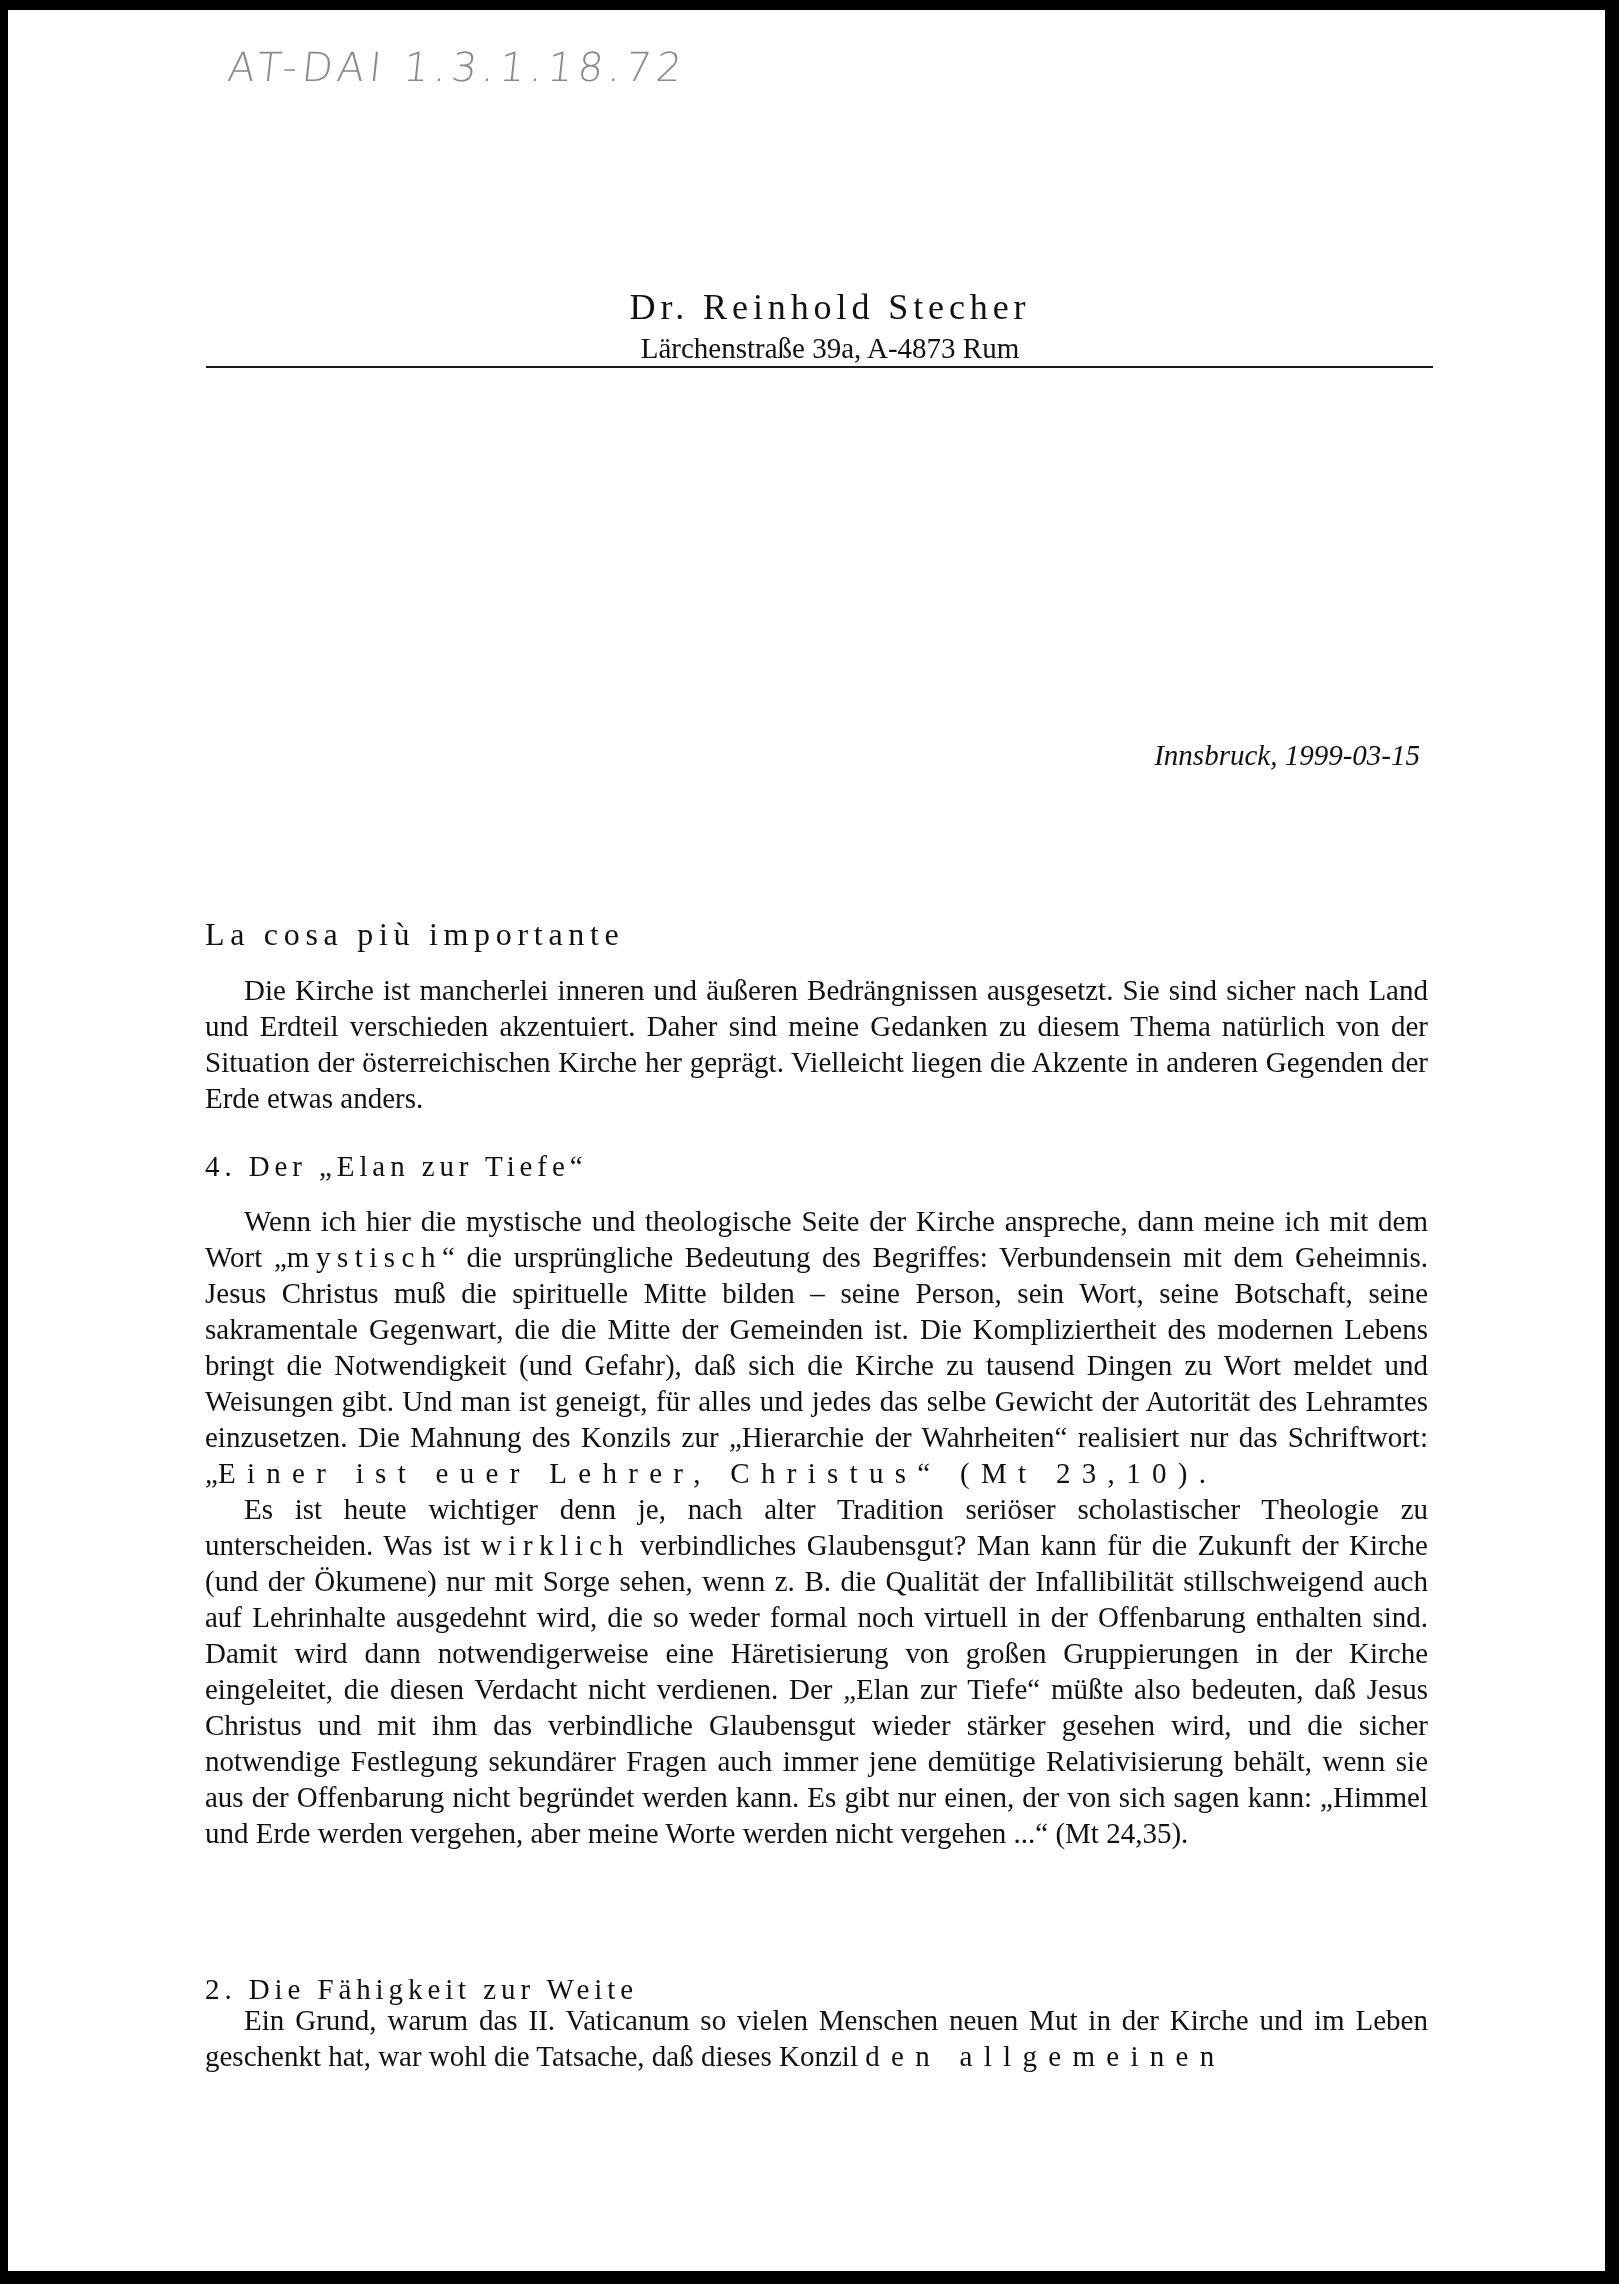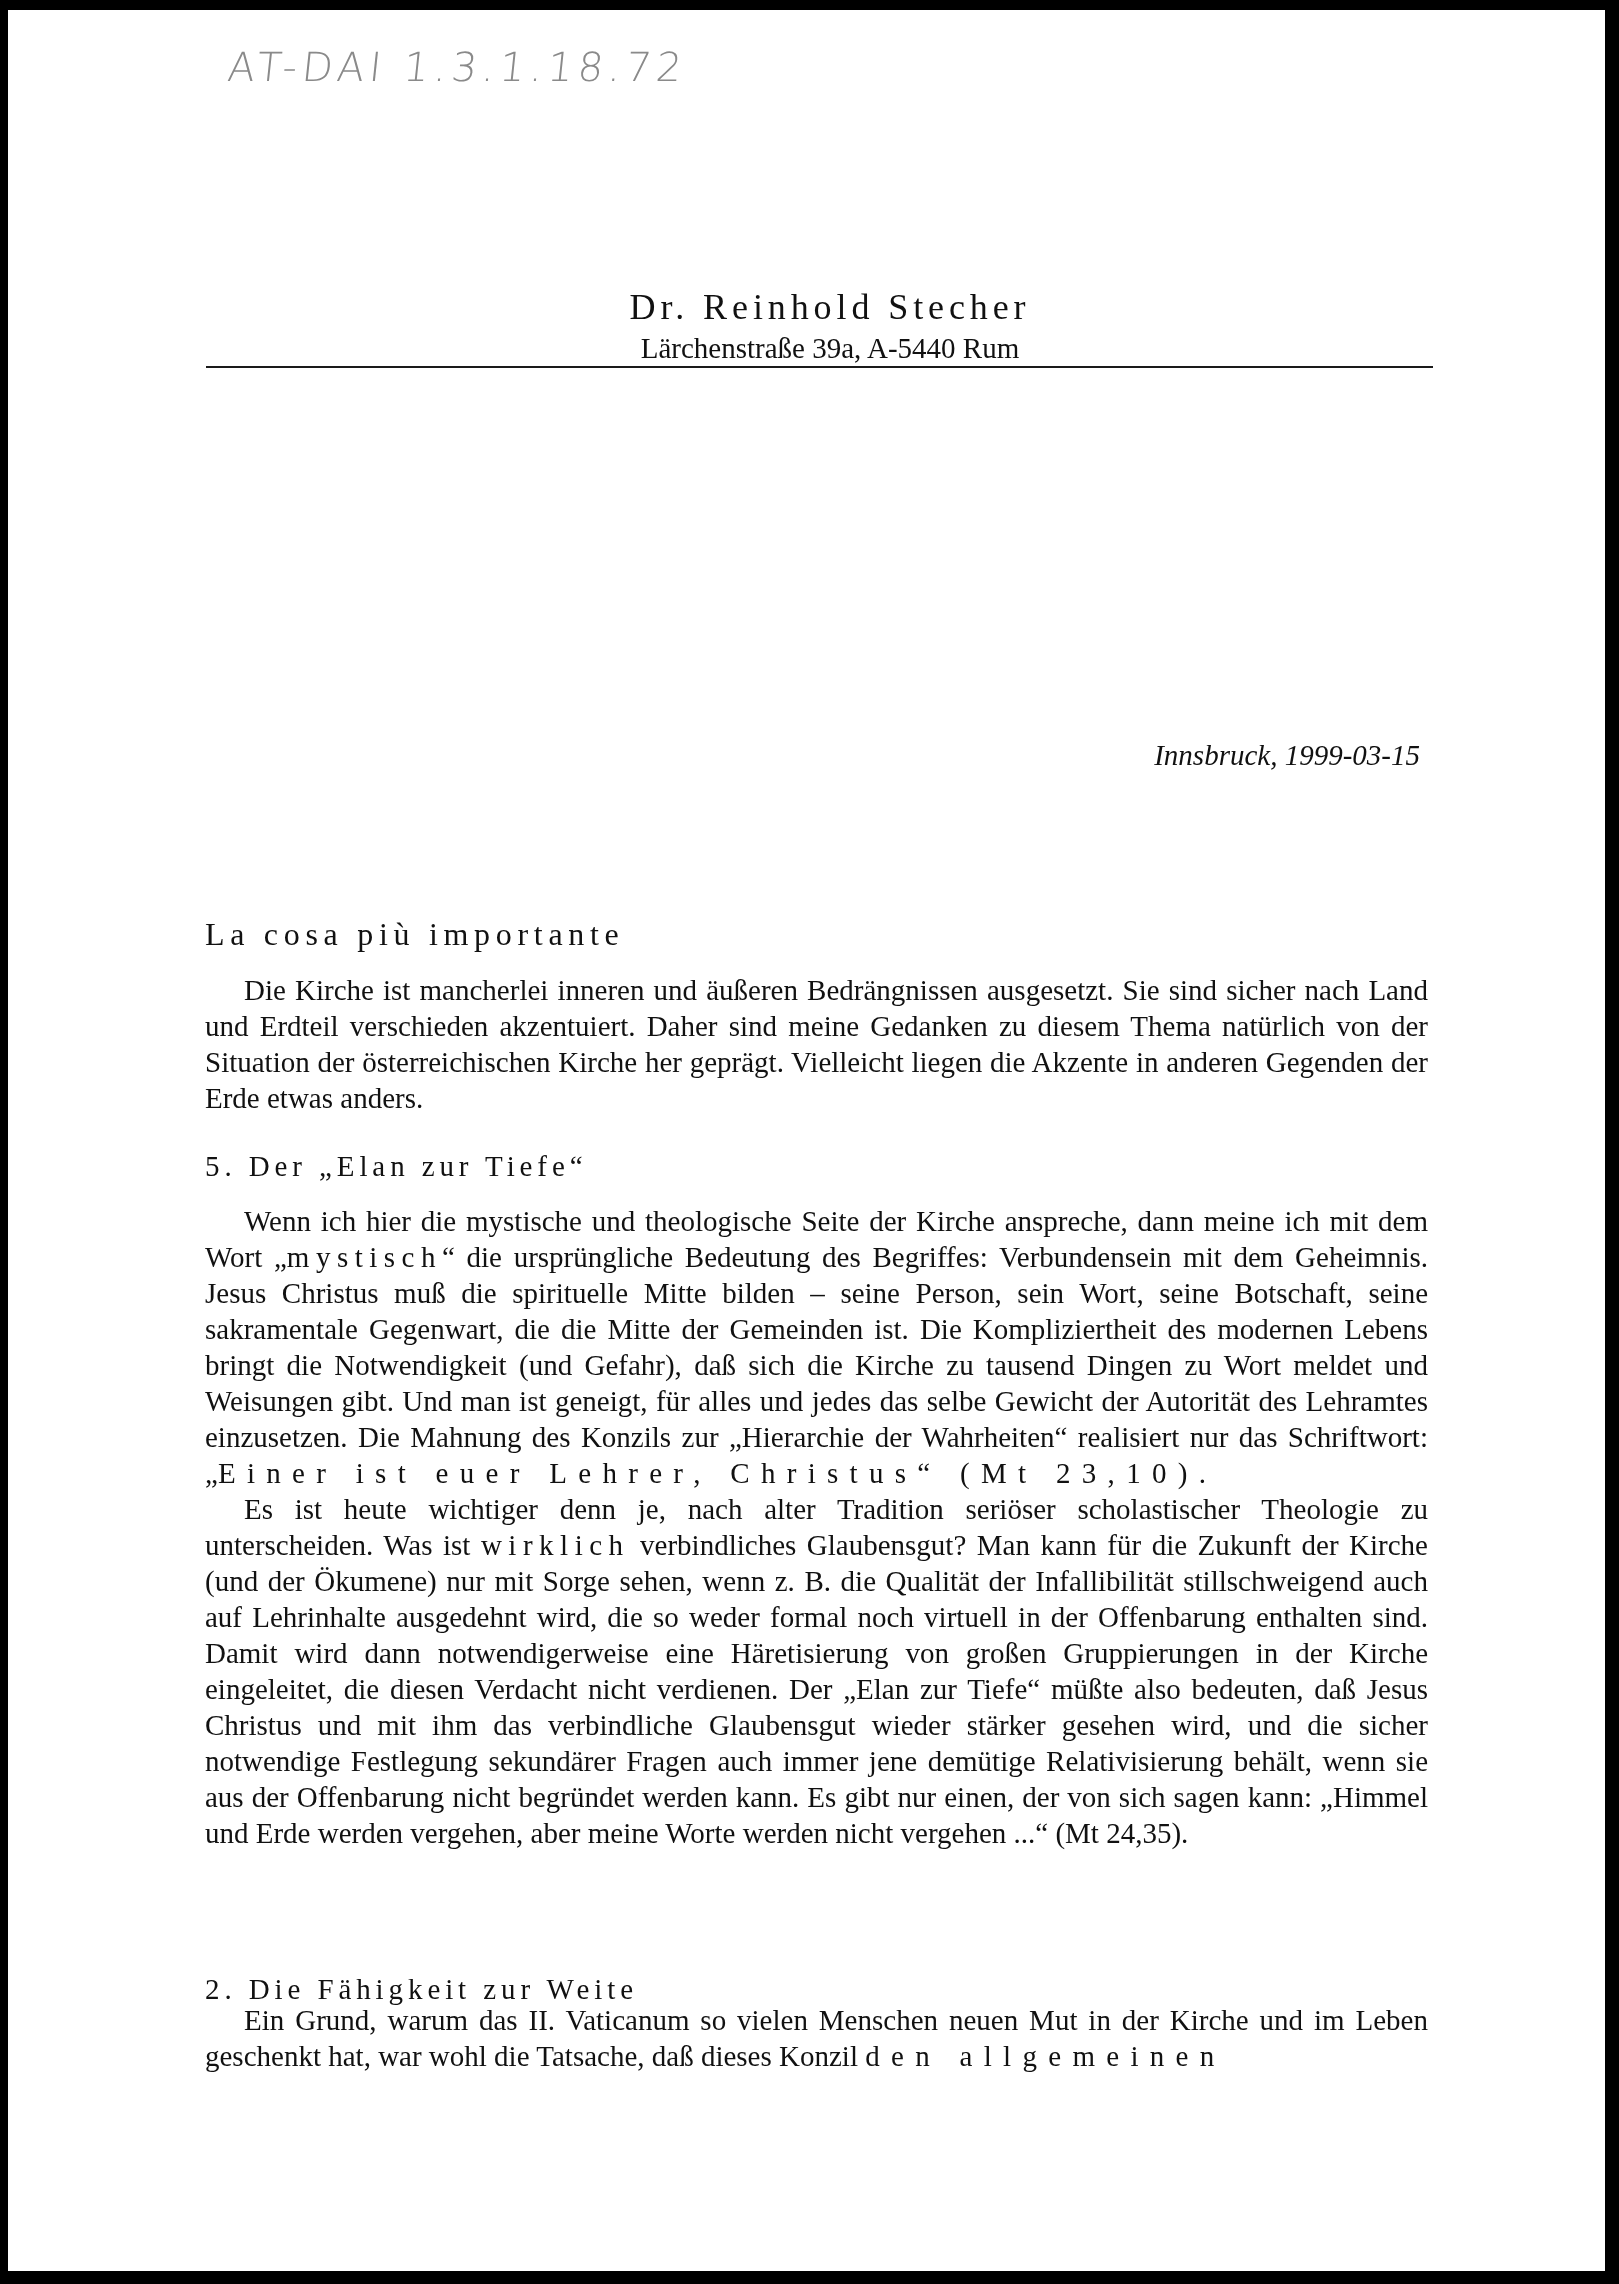--- a/index.html
+++ b/index.html
@@ -81,33 +81,33 @@
 </style>
 </head>
 <body>
 
 <div class="page">
 
   <div class="handwriting">AT-DAI 1.3.1.18.72</div>
 
   <div class="letterhead">
     <div class="lh-name">Dr. Reinhold Stecher</div>
-    <div class="lh-address">Lärchenstraße 39a, A-5440 Rum</div>
+    <div class="lh-address">Lärchenstraße 39a, A-4873 Rum</div>
   </div>
   <div class="lh-rule"></div>
 
   <div class="dateline">Innsbruck, 1999-03-15</div>
 
   <div class="title">La cosa più importante</div>
 
   <div class="body-block" style="top:932px;margin-top:30px;">
     <p>Die Kirche ist mancherlei inneren und äußeren Bedrängnissen ausgesetzt. Sie sind sicher nach Land und Erdteil verschieden akzentuiert. Daher sind meine Gedanken zu diesem Thema natürlich von der Situation der österreichischen Kirche her geprägt. Vielleicht liegen die Akzente in anderen Gegenden der Erde etwas anders.</p>
   </div>
 
-  <div class="section-heading" style="top:1140px;">5. Der „Elan zur Tiefe“</div>
+  <div class="section-heading" style="top:1140px;">4. Der „Elan zur Tiefe“</div>
 
   <div class="body-block" style="top:1193px;">
     <p><span>Wenn ich hier die mystische und theologische Seite der Kirche anspreche, dann meine ich mit dem Wort „</span><span class="sp">mystisch</span><span>“ die ursprüngliche Bedeutung des Begriffes: Verbundensein mit dem Geheimnis. Jesus Christus muß die spirituelle Mitte bilden – seine Person, sein Wort, seine Botschaft, seine sakramentale Gegenwart, die die Mitte der Gemeinden ist. Die Kompliziertheit des modernen Lebens bringt die Notwendigkeit (und Gefahr), daß sich die Kirche zu tausend Dingen zu Wort meldet und Weisungen gibt. Und man ist geneigt, für alles und jedes das selbe Gewicht der Autorität des Lehramtes einzusetzen. Die Mahnung des Konzils zur „Hierarchie der Wahrheiten“ realisiert nur das Schriftwort: „</span><span class="sp-wide">Einer ist euer Lehrer, Christus“ (Mt 23,10).</span></p>
     <p><span>Es ist heute wichtiger denn je, nach alter Tradition seriöser scholastischer Theologie zu unterscheiden. Was ist </span><span class="sp">wirklich</span><span> verbindliches Glaubensgut? Man kann für die Zukunft der Kirche (und der Ökumene) nur mit Sorge sehen, wenn z. B. die Qualität der Infallibilität stillschweigend auch auf Lehrinhalte ausgedehnt wird, die so weder formal noch virtuell in der Offenbarung enthalten sind. Damit wird dann notwendigerweise eine Häretisierung von großen Gruppierungen in der Kirche eingeleitet, die diesen Verdacht nicht verdienen. Der „Elan zur Tiefe“ müßte also bedeuten, daß Jesus Christus und mit ihm das verbindliche Glaubensgut wieder stärker gesehen wird, und die sicher notwendige Festlegung sekundärer Fragen auch immer jene demütige Relativisierung behält, wenn sie aus der Offenbarung nicht begründet werden kann. Es gibt nur einen, der von sich sagen kann: „Himmel und Erde werden vergehen, aber meine Worte werden nicht vergehen ...“ (Mt 24,35).</span></p>
   </div>
 
   <div class="section-heading" style="top:1963px;text-align:center;">2. Die Fähigkeit zur Weite</div>
 
   <div class="body-block" style="top:1992px;">
     <p><span>Ein Grund, warum das II. Vaticanum so vielen Menschen neuen Mut in der Kirche und im Leben geschenkt hat, war wohl die Tatsache, daß dieses Konzil </span><span class="sp-wide">den allgemeinen</span></p>

